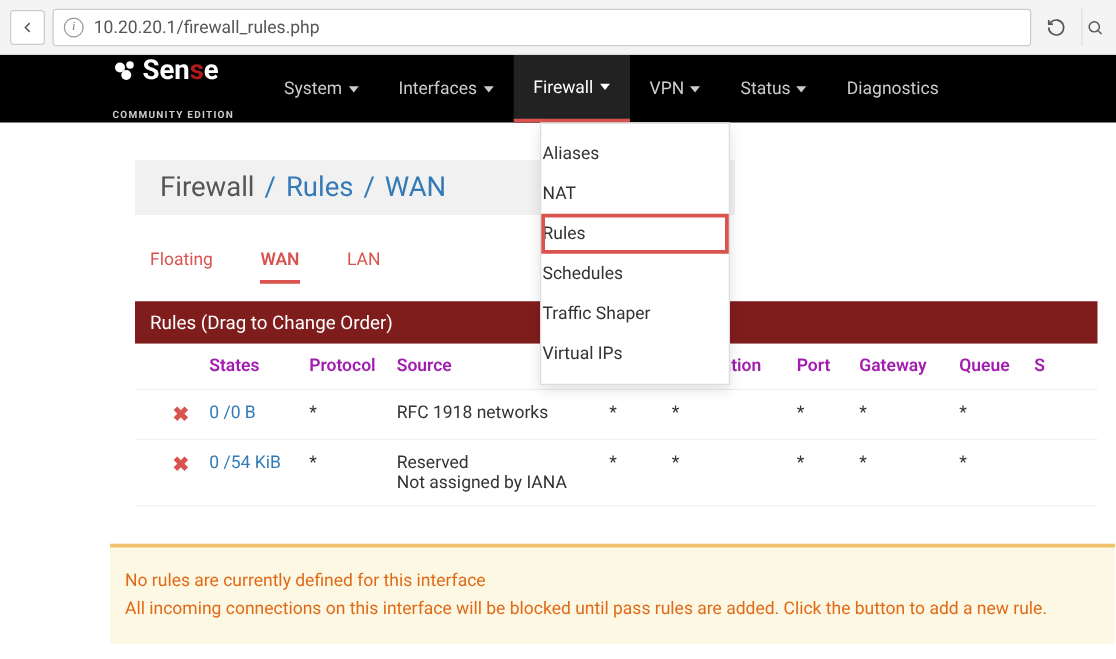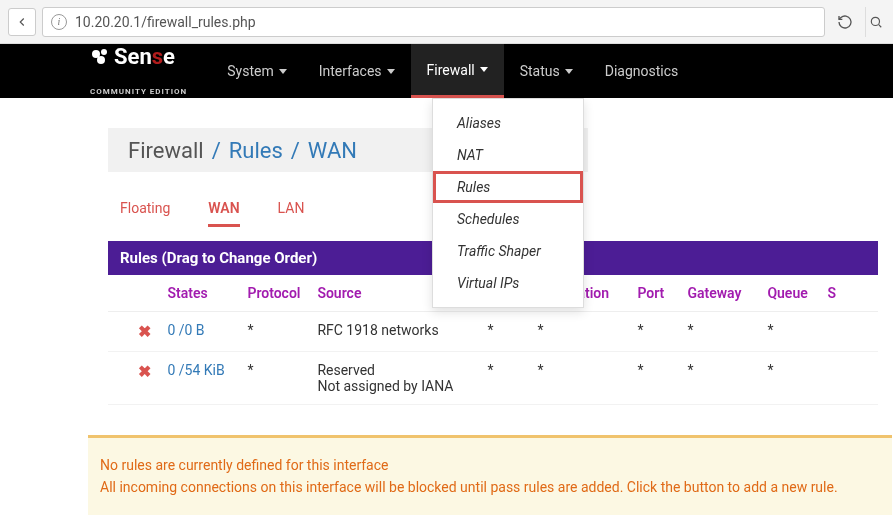--- a/index.html
+++ b/index.html
@@ -19,36 +19,36 @@
   .logo-main { font-weight: bold; font-size: 22px; color: #fff; display: flex; align-items: center; }
   .logo-main .s2 { color: #b01c1c; }
   .logo-svg { margin-right: 2px; }
   .logo-sub { font-size: 8px; letter-spacing: 1px; color: #ccc; font-weight: bold; }
   .nav-item { padding: 0 16px; height: 54px; display: flex; align-items: center; gap: 5px; color: #ccc; cursor: pointer; font-size: 14px; }
   .nav-item.active { background: #222; border-bottom: 3px solid #d9534f; color: #fff; }
   .caret { width: 0; height: 0; border-left: 4px solid transparent; border-right: 4px solid transparent; border-top: 5px solid currentColor; }
 
   
   .dropdown { position: absolute; top: 54px; left: 432px; width: 152px; background: #fff; border: 1px solid #ddd; box-shadow: 0 4px 10px rgba(0,0,0,0.12); z-index: 100; padding: 8px 0; }
-  .dropdown-item { padding: 8px 24px; font-size: 14px; color: #333; cursor: pointer; font-style: italic; }
+  .dropdown-item { padding: 8px 1px; font-size: 14px; color: #333; cursor: pointer; }
   .dropdown-item.highlight { outline: 3px solid #d9534f; outline-offset: -3px; }
 
   
   .page { padding: 0 0 0 0; }
   .breadcrumb-bar { margin: 30px 0 0 108px; background: #f1f1f1; height: 44px; display: flex; align-items: center; padding: 0 20px; font-size: 22px; font-weight: 400; gap: 8px; width: 480px; }
   .breadcrumb-bar .bc-sep { color: #337ab7; }
   .breadcrumb-bar .bc-cur { color: #555; }
   .breadcrumb-bar a { color: #337ab7; text-decoration: none; }
 
   .tabs { display: flex; gap: 38px; margin: 28px 0 0 120px; font-size: 14px; }
   .tab { color: #d9534f; padding-bottom: 8px; cursor: pointer; }
   .tab.active { border-bottom: 3px solid #d9534f; font-weight: 600; }
 
   .rules-panel { margin: 14px 0 0 108px; width: 770px; }
-  .rules-header { background: #4c1d95; color: #fff; padding: 8px 12px; font-size: 15px; font-weight: 700; }
+  .rules-header { background: #7f1d1d; color: #fff; padding: 8px 12px; font-size: 15px; font-weight: 400; }
 
   table.rules { width: 100%; border-collapse: collapse; font-size: 14px; }
   table.rules th { text-align: left; font-weight: 600; padding: 10px 8px; background: #fff; border-bottom: 1px solid #eee; color: #a21caf; }
   table.rules td { padding: 10px 8px; border-bottom: 1px solid #f2f2f2; vertical-align: top; color: #333; }
   .x-icon { color: #d9534f; font-weight: bold; font-size: 16px; }
   .link { color: #337ab7; }
 
   .alert { margin: 30px 0 0 88px; width: 804px; background: #fcf8e3; border-top: 3px solid #f0c36d; padding: 16px 12px; color: #e06a17; font-size: 14px; line-height: 1.6; }
   .alert .line2 { color: #e06a17; }
 </style>
@@ -97,20 +97,24 @@
   <div class="nav-item">
       <span>System</span>
       <span class="caret"></span>
     </div>
   <div class="nav-item">
       <span>Interfaces</span>
       <span class="caret"></span>
     </div>
   <div class="nav-item active">
       <span>Firewall</span>
+      <span class="caret"></span>
+    </div>
+  <div class="nav-item">
+      <span>VPN</span>
       <span class="caret"></span>
     </div>
   <div class="nav-item">
       <span>Status</span>
       <span class="caret"></span>
     </div>
   <div class="nav-item">
       <span>Diagnostics</span>
     </div>
 

